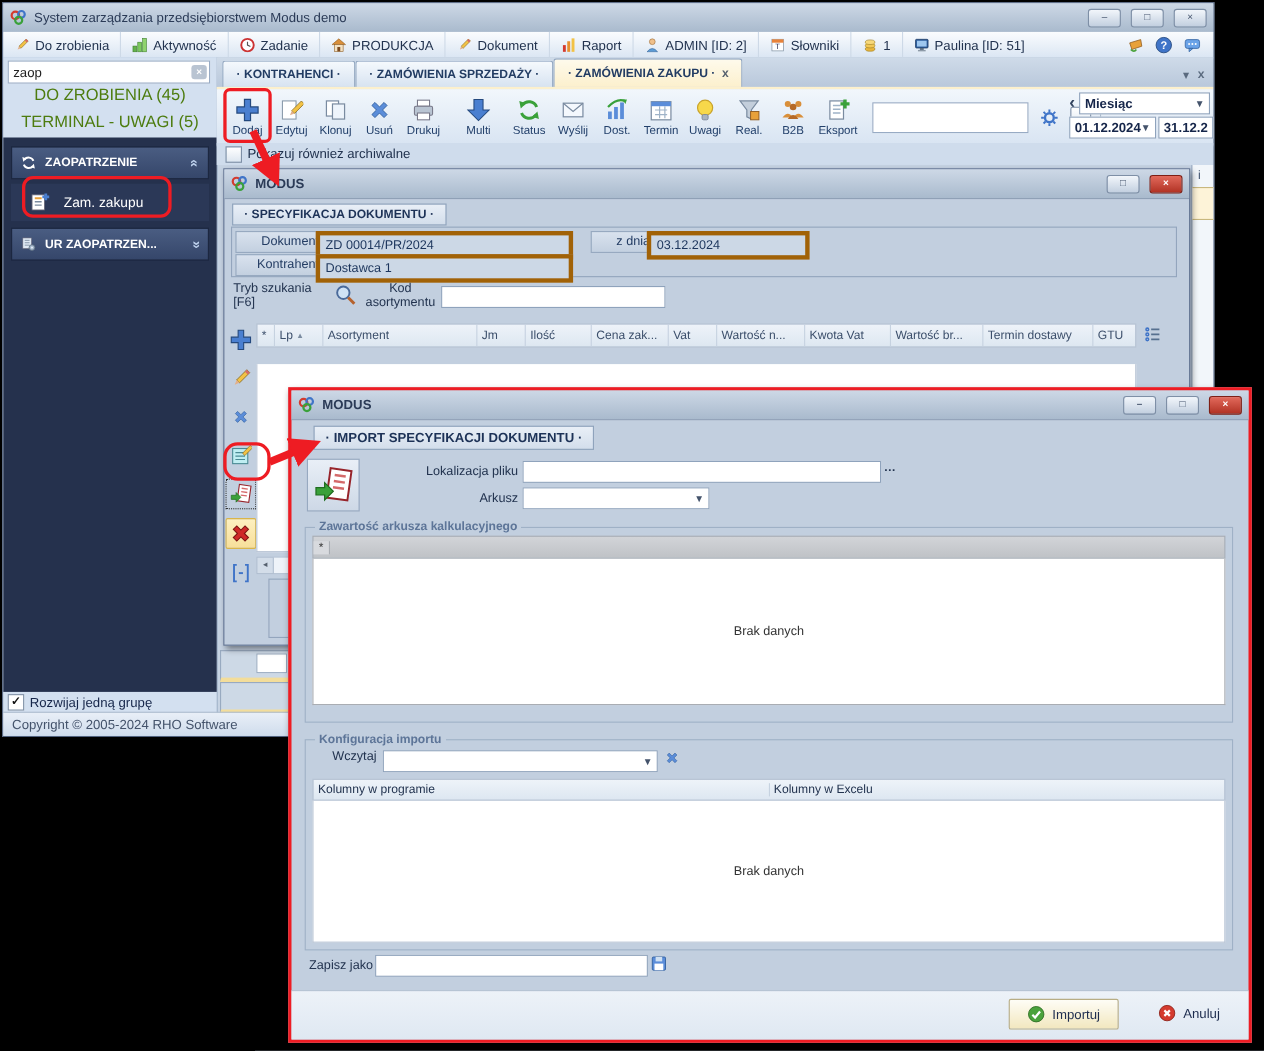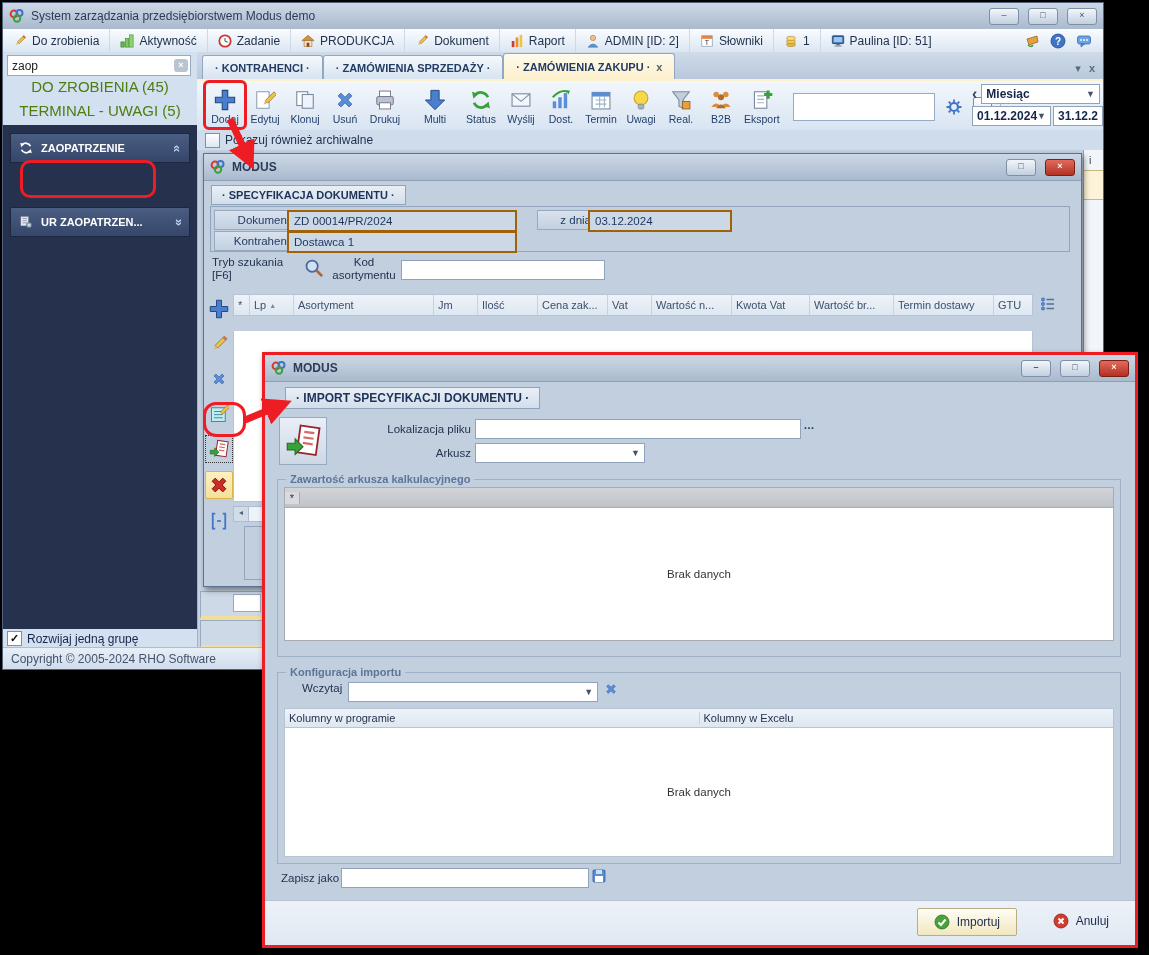--- a/index.html
+++ b/index.html
@@ -75,21 +75,21 @@
 
   
   .dialog{background:#c2cfdf;border:1px solid #5f7190;box-shadow:2px 3px 6px rgba(0,0,0,.45);}
   .dlg-title{height:26px;background:linear-gradient(180deg,#cdd8e6,#a9bacd);border-bottom:1px solid #8fa0b6;
              display:flex;align-items:center;gap:6px;padding:0 6px;font-size:12px;font-weight:bold;color:#2b3b57;}
   .hdr-tab{display:inline-block;border:1px solid #8fa3bc;background:linear-gradient(180deg,#e9eff7,#d3deeb);
            padding:3px 10px;font-size:11px;font-weight:bold;color:#1d3257;}
   .panel{border:1px solid #93a5bd;}
   .lblbox{background:linear-gradient(180deg,#d9e2ee,#c3d0e0);border:1px solid #97a9c0;height:18px;
           font-size:11.5px;color:#233c63;display:flex;align-items:center;justify-content:flex-end;padding:0 5px;}
-  .valbox{background:#ccd8e6;border:2px solid #a16207;height:18px;font-size:11.5px;color:#1c355c;
+  .valbox{background:#ccd8e6;border:4px solid #a16207;height:18px;font-size:11.5px;color:#1c355c;
           display:flex;align-items:center;padding:0 5px;}
   .winput{background:#fff;border:1px solid #8fa3bc;height:18px;}
   .gridhead{display:flex;background:linear-gradient(180deg,#eef3f9,#dde7f1);border:1px solid #b7c4d4;height:20px;}
   .gridhead .c{border-right:1px solid #c6d2e0;font-size:11px;color:#3c4f6b;display:flex;align-items:center;
                padding:0 4px;box-sizing:border-box;white-space:nowrap;overflow:hidden;}
   .filterrow{display:flex;align-items:center;background:#eaf6e6;border:1px solid #cfe0cc;border-top:0;height:17px;
              font-size:11px;color:#5a6a7a;}
   .vtool{display:flex;flex-direction:column;align-items:center;gap:9px;padding-top:2px;}
   .vtool .slot{width:26px;height:26px;display:flex;align-items:center;justify-content:center;}
   .slot.hot{background:linear-gradient(180deg,#fdf0c0,#f7df9a);border:1px solid #d9b54a;border-radius:2px;}
@@ -433,20 +433,26 @@
       <div class="abs todo-line" style="top:26px">DO ZROBIENIA (45)</div>
       <div class="abs todo-line" style="top:50px">TERMINAL - UWAGI (5)</div>
       <div class="abs navy">
         <div class="abs group-hdr" style="top:8px">
           <svg class="ic14">
               <use href="#s-refresh-w"></use>
             </svg>
           <span>ZAOPATRZENIE</span>
           <span class="chev" style="transform:rotate(90deg)">«</span>
         </div>
+        <div class="abs side-item" style="top:42px">
+          <svg class="ic20">
+              <use href="#s-docplus2"></use>
+            </svg>
+          <span>Zam. zakupu</span>
+        </div>
         <div class="abs group-hdr" style="top:82px">
           <svg class="ic14">
               <use href="#s-geardoc"></use>
             </svg>
           <span>UR ZAOPATRZEN...</span>
           <span class="chev" style="transform:rotate(-90deg)">«</span>
         </div>
       </div>
       <div class="abs expand-row">
         <span class="cb">✓</span>

